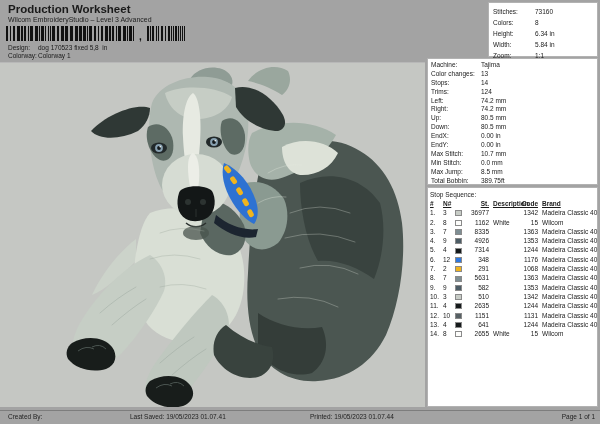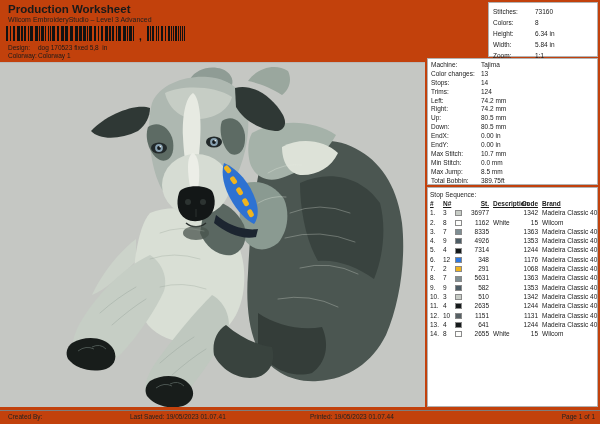--- a/index.html
+++ b/index.html
@@ -1,16 +1,16 @@
 <!DOCTYPE html>
 <html><head>
 <meta charset="utf-8">
 <style>
   html,body{margin:0;padding:0;background:#fff;}
-  .page{position:relative;width:600px;height:424px;background:#c2410c;overflow:hidden;
+  .page{position:relative;width:600px;height:424px;background:#a3a3a3;overflow:hidden;
         font-family:"Liberation Sans","DejaVu Sans",sans-serif;color:#1a1a1a;}
   .abs{position:absolute;}
   .title{left:8px;top:3px;font-size:11.5px;font-weight:bold;}
   .subtitle{left:8px;top:16px;font-size:7px;color:#222;}
   .design-row{left:8px;top:44px;font-size:6.5px;white-space:pre;}
   .colorway-row{left:8px;top:52px;font-size:6.5px;white-space:pre;}
   .lbl{display:inline-block;width:30px;}
   .panel{position:absolute;background:#fff;border:1px solid #b2b2b2;box-sizing:border-box;}
   #stats-box{left:488px;top:2px;width:110px;height:55px;padding:3px 0 0 4px;}
   #machine-box{left:427px;top:58px;width:171px;height:127px;padding:2px 0 0 3px;}

